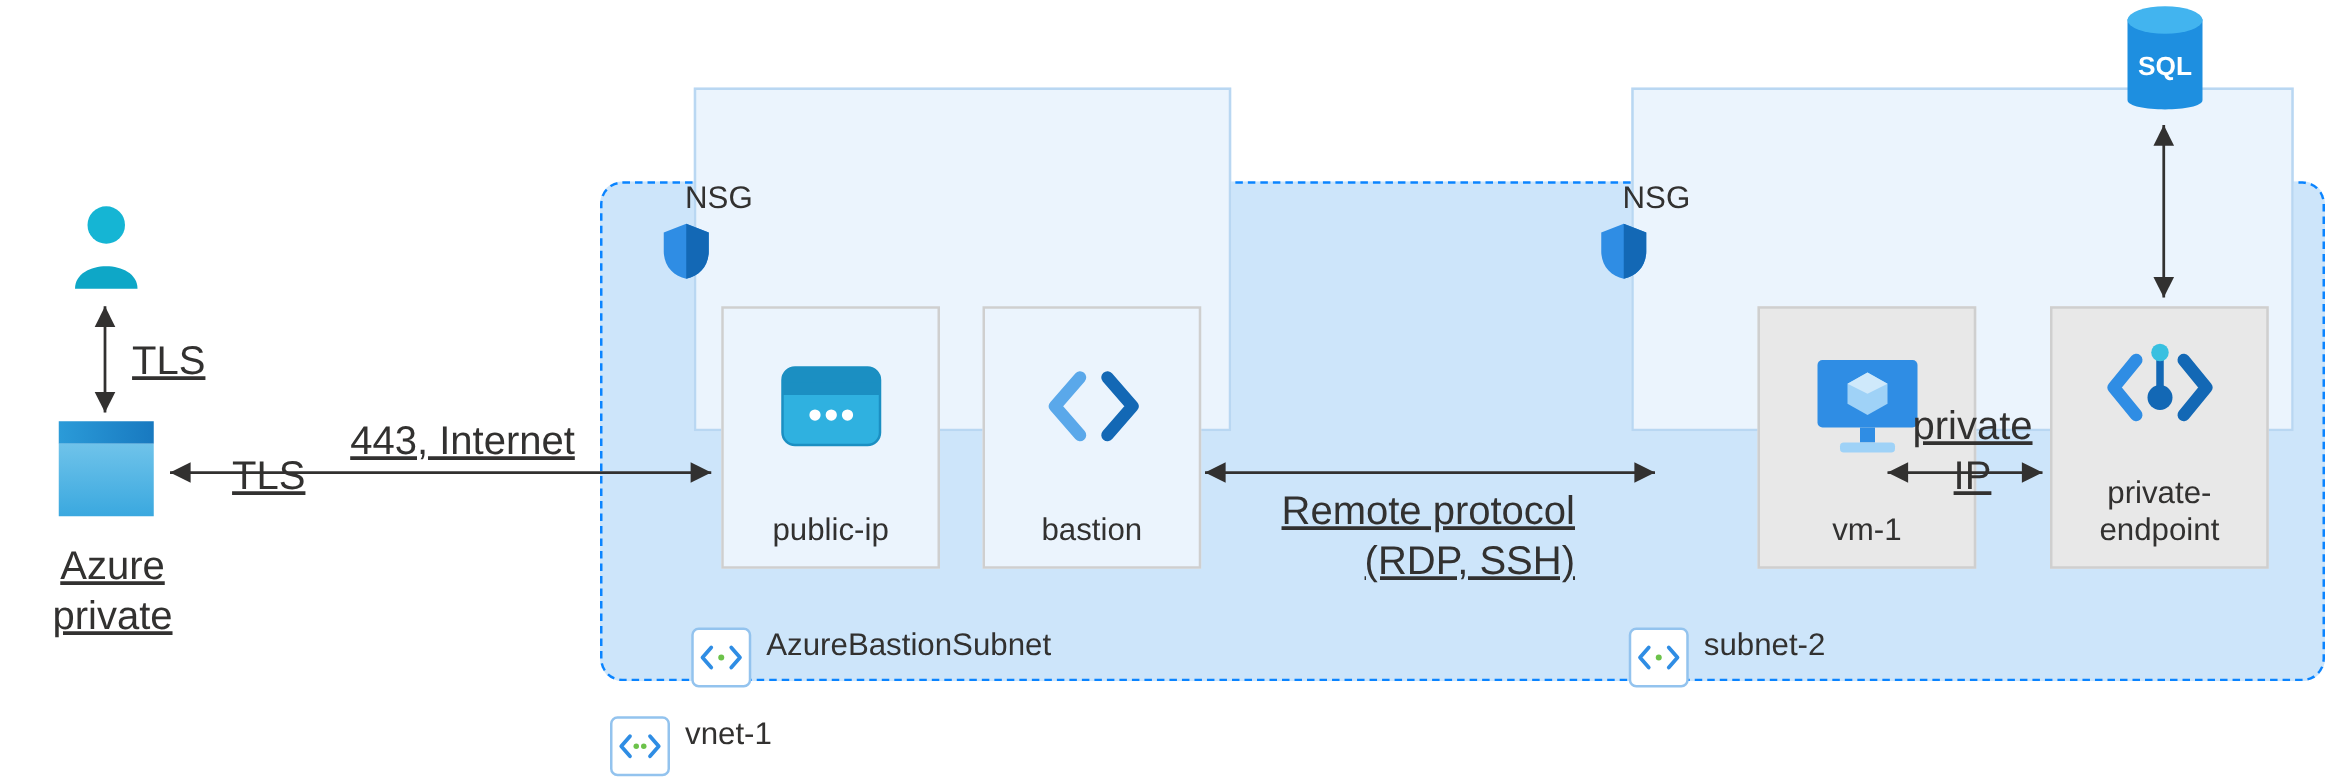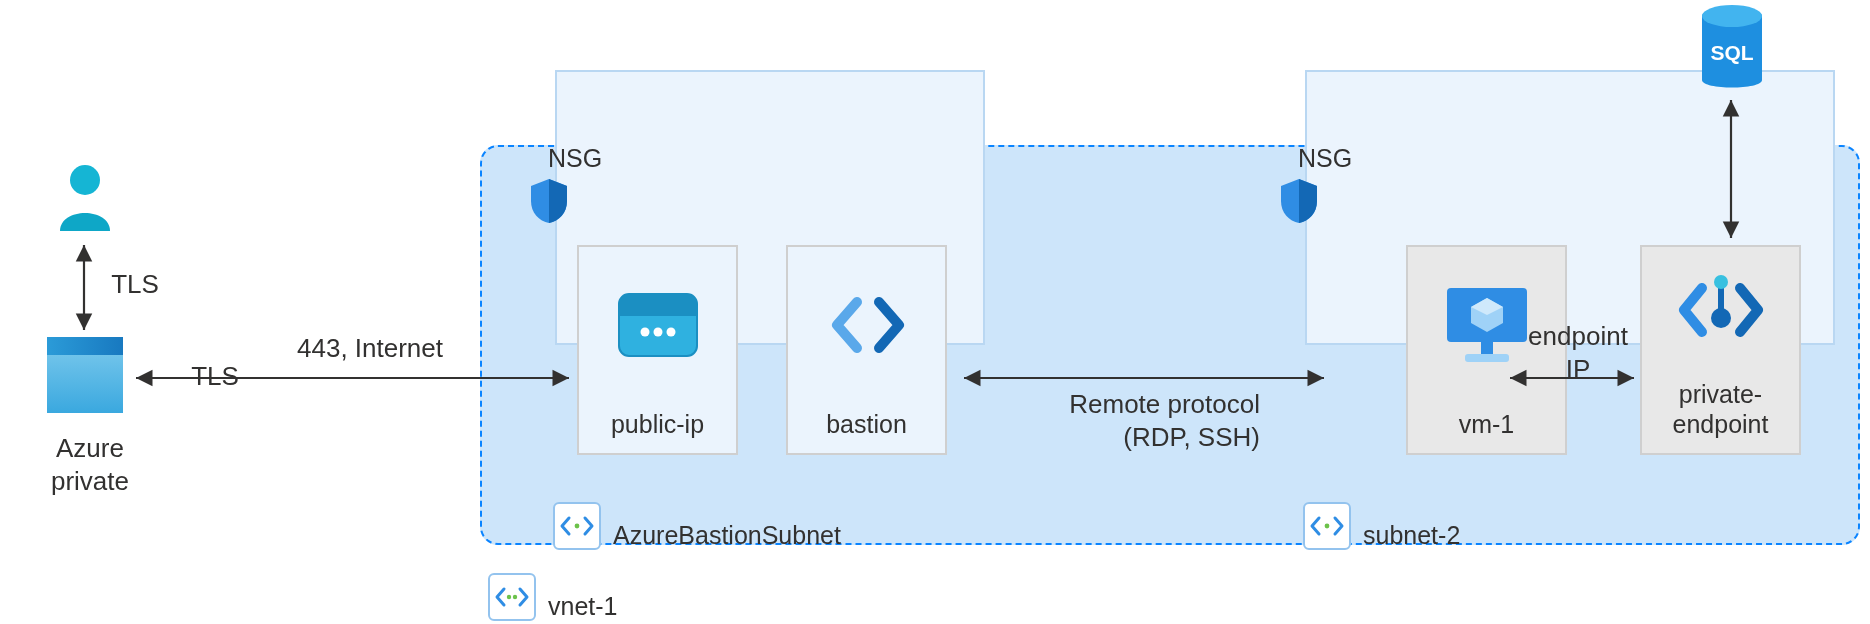--- a/index.html
+++ b/index.html
@@ -11,24 +11,25 @@
     background: #ffffff;
     color: #323130;
   }
   .canvas {
     position: relative;
     width: 1870px;
     height: 624px;
   }
   .txt {
     position: absolute;
-    font-size: 26px;
+    font-size: 32px;
     line-height: 1.25;
     text-align: center;
     white-space: pre-line;
+    text-decoration: underline;
   }
   
   .vnet {
     position: absolute;
     left: 480px;
     top: 145px;
     width: 1380px;
     height: 400px;
     border: 2px dashed #0a84ff;
     border-radius: 18px;
@@ -49,21 +50,21 @@
     width: 430px;
   }
   .subnet.app {
     left: 1305px;
     width: 530px;
   }
   
   .card {
     position: absolute;
     top: 245px;
-    width: 161px;
+    width: 175px;
     height: 210px;
     border: 2px solid #cfcfcf;
     display: flex;
     flex-direction: column;
     align-items: center;
     justify-content: flex-end;
     padding-bottom: 14px;
     box-sizing: border-box;
   }
   .card.light { background: #ebf4fd; }
@@ -78,21 +79,21 @@
     flex: 1;
     display: flex;
     align-items: center;
     justify-content: center;
     width: 100%;
   }
   
   .tag {
     position: absolute;
     display: flex;
-    align-items: flex-end;
+    align-items: flex-start;
     gap: 12px;
     font-size: 25px;
   }
   .tag .tagicon {
     width: 44px;
     height: 44px;
     background: #ffffff;
     border: 2px solid #93c3ee;
     border-radius: 6px;
     display: flex;
@@ -272,16 +273,16 @@
   <line x1="1510" y1="378" x2="1634" y2="378" stroke="#323130" stroke-width="2.2" marker-start="url(#arrow)" marker-end="url(#arrow)"></line>
 
   <line x1="1731" y1="100" x2="1731" y2="238" stroke="#323130" stroke-width="2.2" marker-start="url(#arrow)" marker-end="url(#arrow)"></line>
 </svg>
 
 <div class="txt" style="left:105px; top:268px; width:60px;">TLS</div>
 <div class="txt" style="left:185px; top:360px; width:60px;">TLS</div>
 <div class="txt" style="left:270px; top:332px; width:200px;text-align:center;">443, Internet</div>
 <div class="txt" style="left:1000px; top:388px; width:260px; text-align:right;">Remote protocol
 (RDP, SSH)</div>
-<div class="txt" style="left:1523px; top:320px; width:110px;">endpoint
+<div class="txt" style="left:1523px; top:320px; width:110px;">private
 IP</div>
 
 </div>
 
 </body></html>

